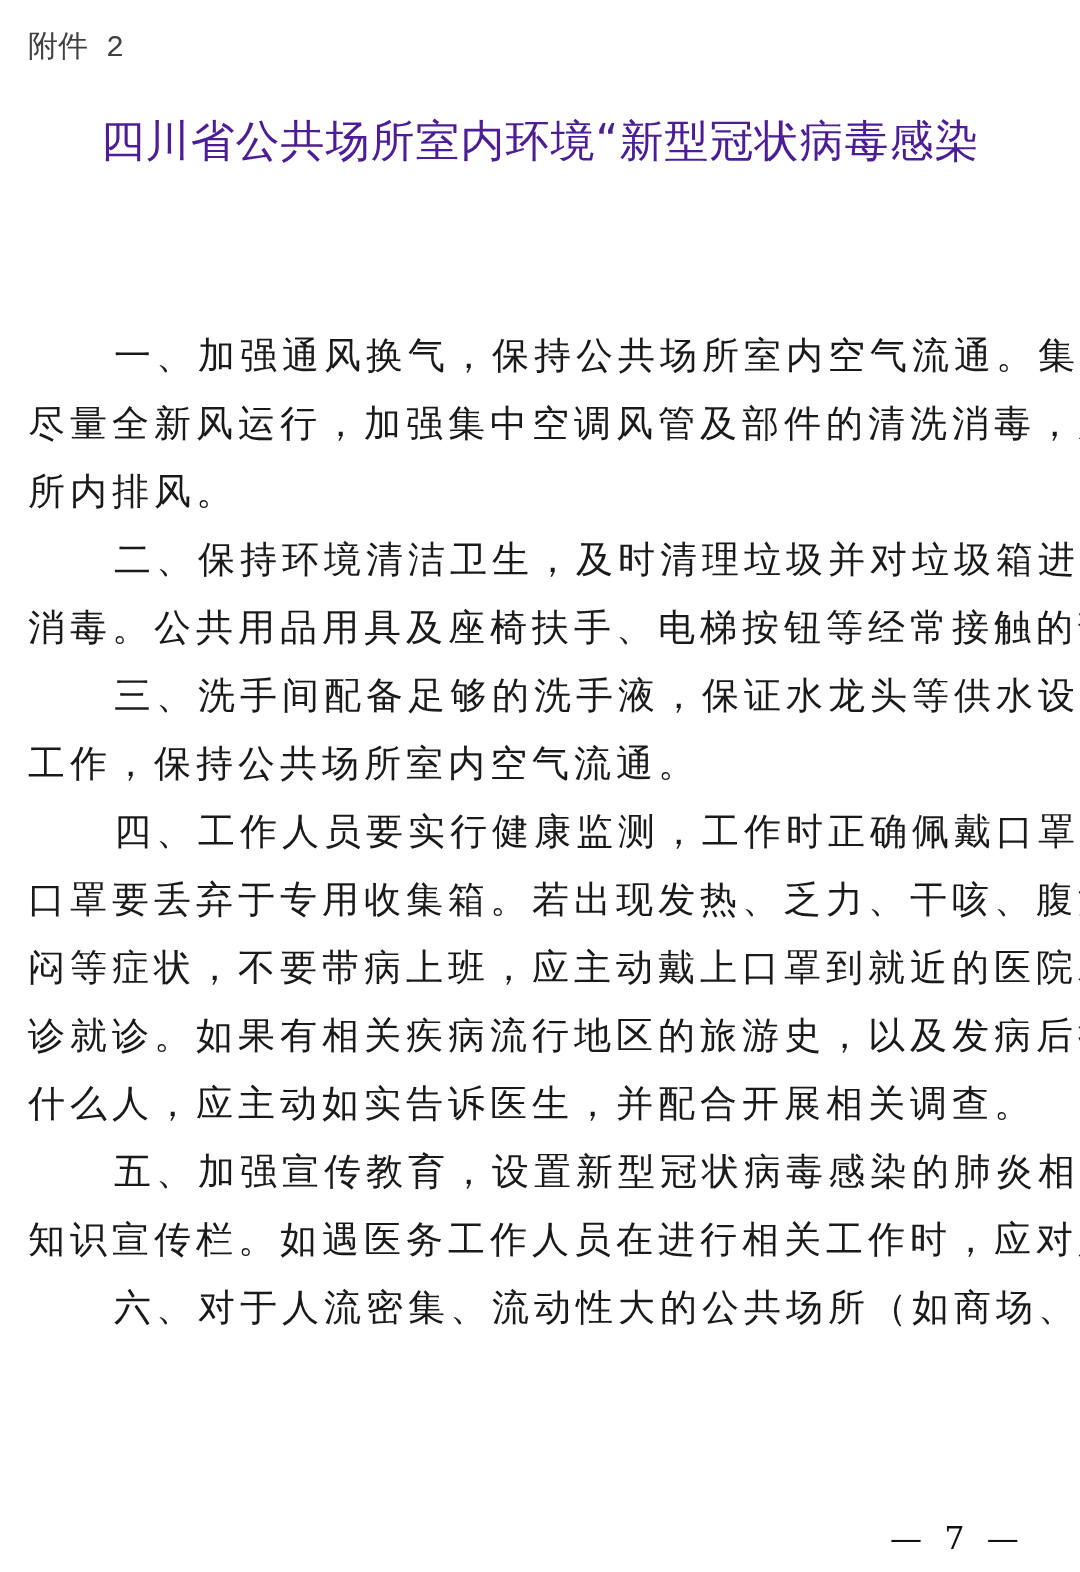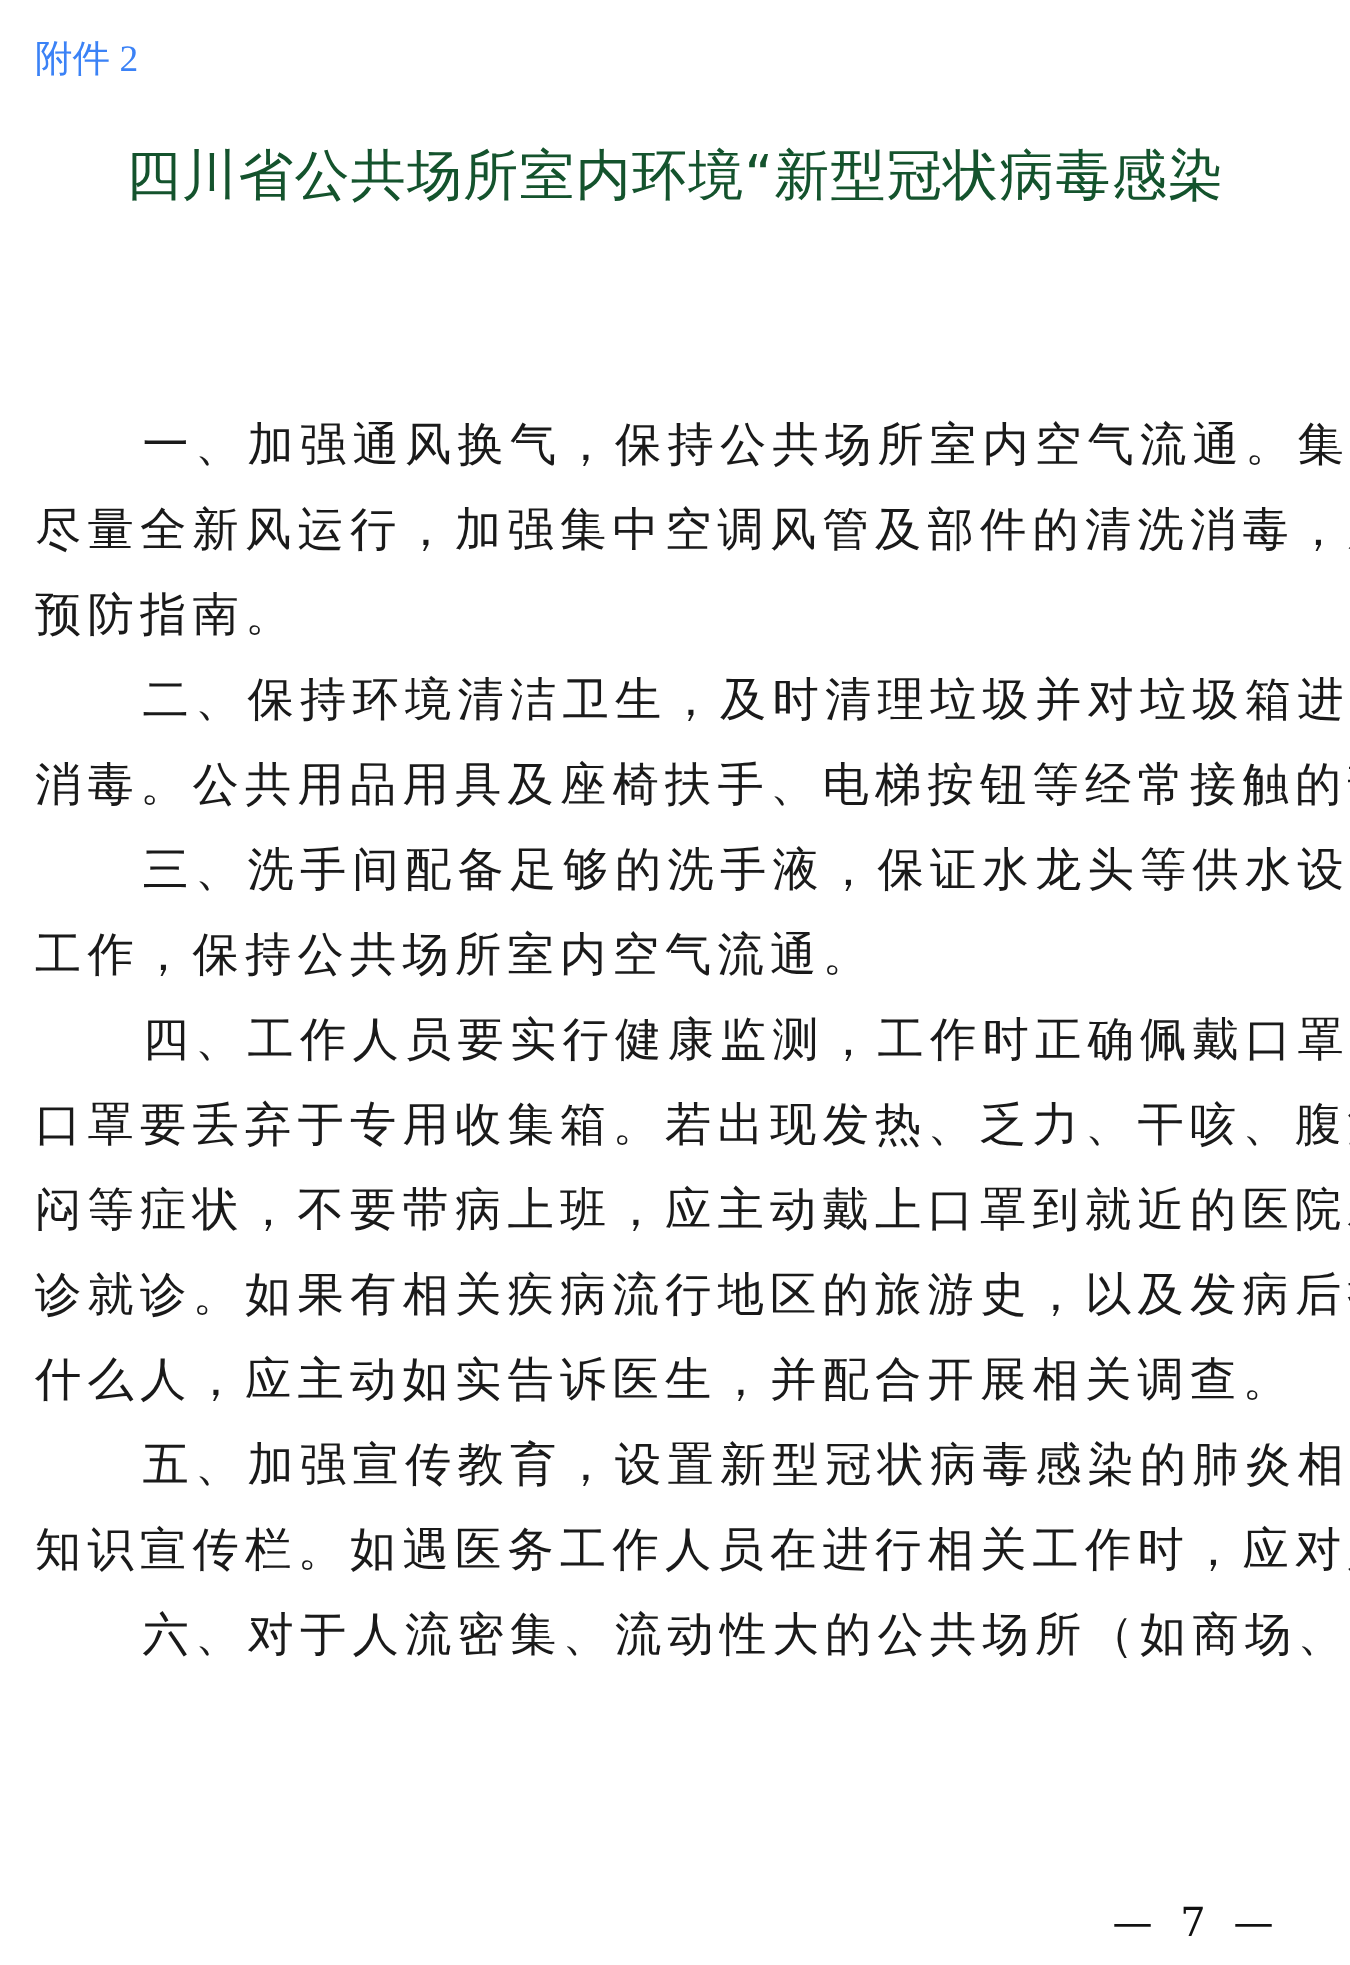--- a/index.html
+++ b/index.html
@@ -14,32 +14,32 @@
       overflow: hidden;
       color: #1a1a1a;
       font-family: "DejaVu Sans", "Liberation Sans", sans-serif;
     }
     .attachment-label {
       position: absolute;
       left: 28px;
       top: 28px;
       font-size: 30px;
       line-height: 40px;
-      font-family: Liberation Serif, serif;
-      color: #3b82f6;
+      font-family: Liberation Mono, monospace;
+      color: #404040;
     }
     .doc-title {
       position: absolute;
       left: 0;
       top: 98px;
       width: 1080px;
       text-align: center;
       font-size: 44px;
       line-height: 86px;
-      color: #14532d;
+      color: #4c1d95;
       font-family: "DejaVu Sans", sans-serif;
       letter-spacing: 1px;
     }
     .doc-title .tline {
       display: block;
       white-space: nowrap;
     }
     .body-text {
       position: absolute;
       left: 28px;
@@ -79,21 +79,21 @@
 
   <div class="doc-title">
     <span class="tline">四川省公共场所室内环境“新型冠状病毒感染</span>
   </div>
 
   <div class="body-text">
 
     <div>
       <span class="line indent">一、加强通风换气，保持公共场所室内空气流通。集中空调</span>
       <span class="line">尽量全新风运行，加强集中空调风管及部件的清洗消毒，加强场</span>
-      <span class="line">预防指南。</span>
+      <span class="line">所内排风。</span>
     </div>
 
     <div>
       <span class="line indent">二、保持环境清洁卫生，及时清理垃圾并对垃圾箱进行清洗</span>
       <span class="line">消毒。公共用品用具及座椅扶手、电梯按钮等经常接触的部件要</span>
     </div>
 
     <div>
       <span class="line indent">三、洗手间配备足够的洗手液，保证水龙头等供水设施正常</span>
       <span class="line">工作，保持公共场所室内空气流通。</span>

